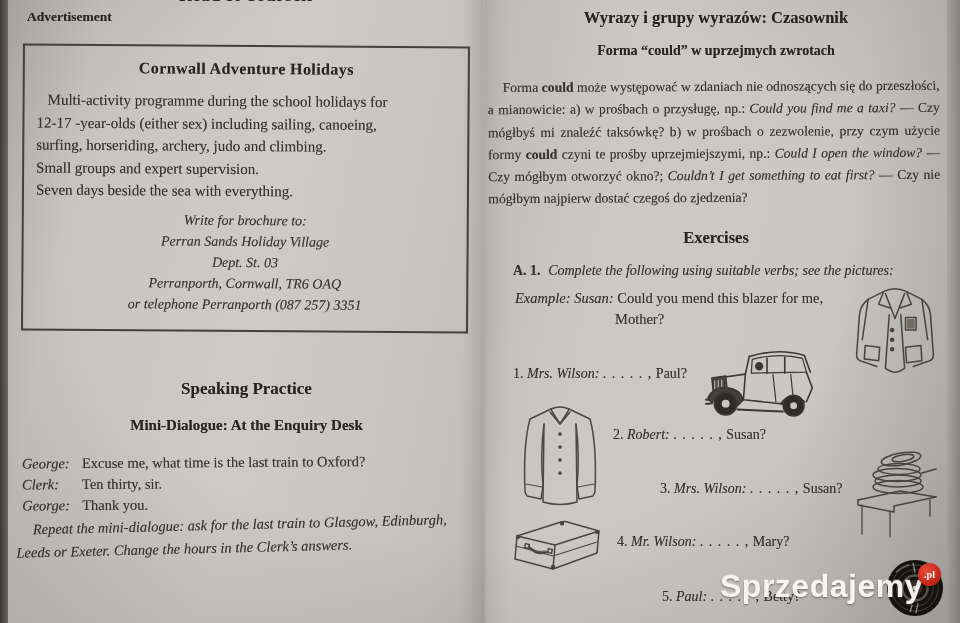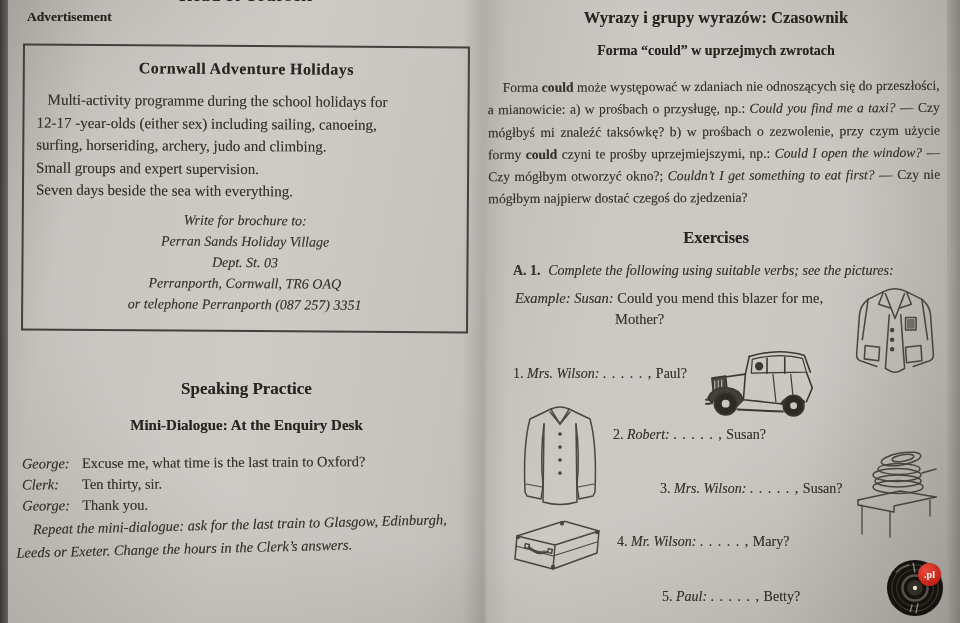--- a/index.html
+++ b/index.html
@@ -314,16 +314,17 @@
       <circle cx="30" cy="30" r="29" fill="#16130f"></circle>
       <circle cx="30" cy="30" r="24" fill="none" stroke="rgba(236,231,221,0.22)" stroke-width="1"></circle>
       <circle cx="30" cy="30" r="19" fill="none" stroke="rgba(236,231,221,0.18)" stroke-width="1"></circle>
       <circle cx="30" cy="30" r="13" fill="none" stroke="rgba(236,231,221,0.3)" stroke-width="2.5"></circle>
       <circle cx="30" cy="30" r="8" fill="#332d25"></circle>
       <circle cx="30" cy="30" r="2.2" fill="#e9e5dc"></circle>
       <path d="M28 4 L30 14 M33 46 L31 56 M27 47 L25 55" stroke="rgba(240,236,228,0.5)" stroke-width="1.5" fill="none"></path>
       <path d="M10 14 Q16 8 24 6" stroke="rgba(240,236,228,0.35)" stroke-width="1.5" fill="none"></path>
     </svg>
   </div>
+  <div class="wm-text">Sprzedajemy</div>
   <div class="wm-badge">.pl</div>
 
   <div class="vignette"></div>
 </div>
 
 </body></html>

